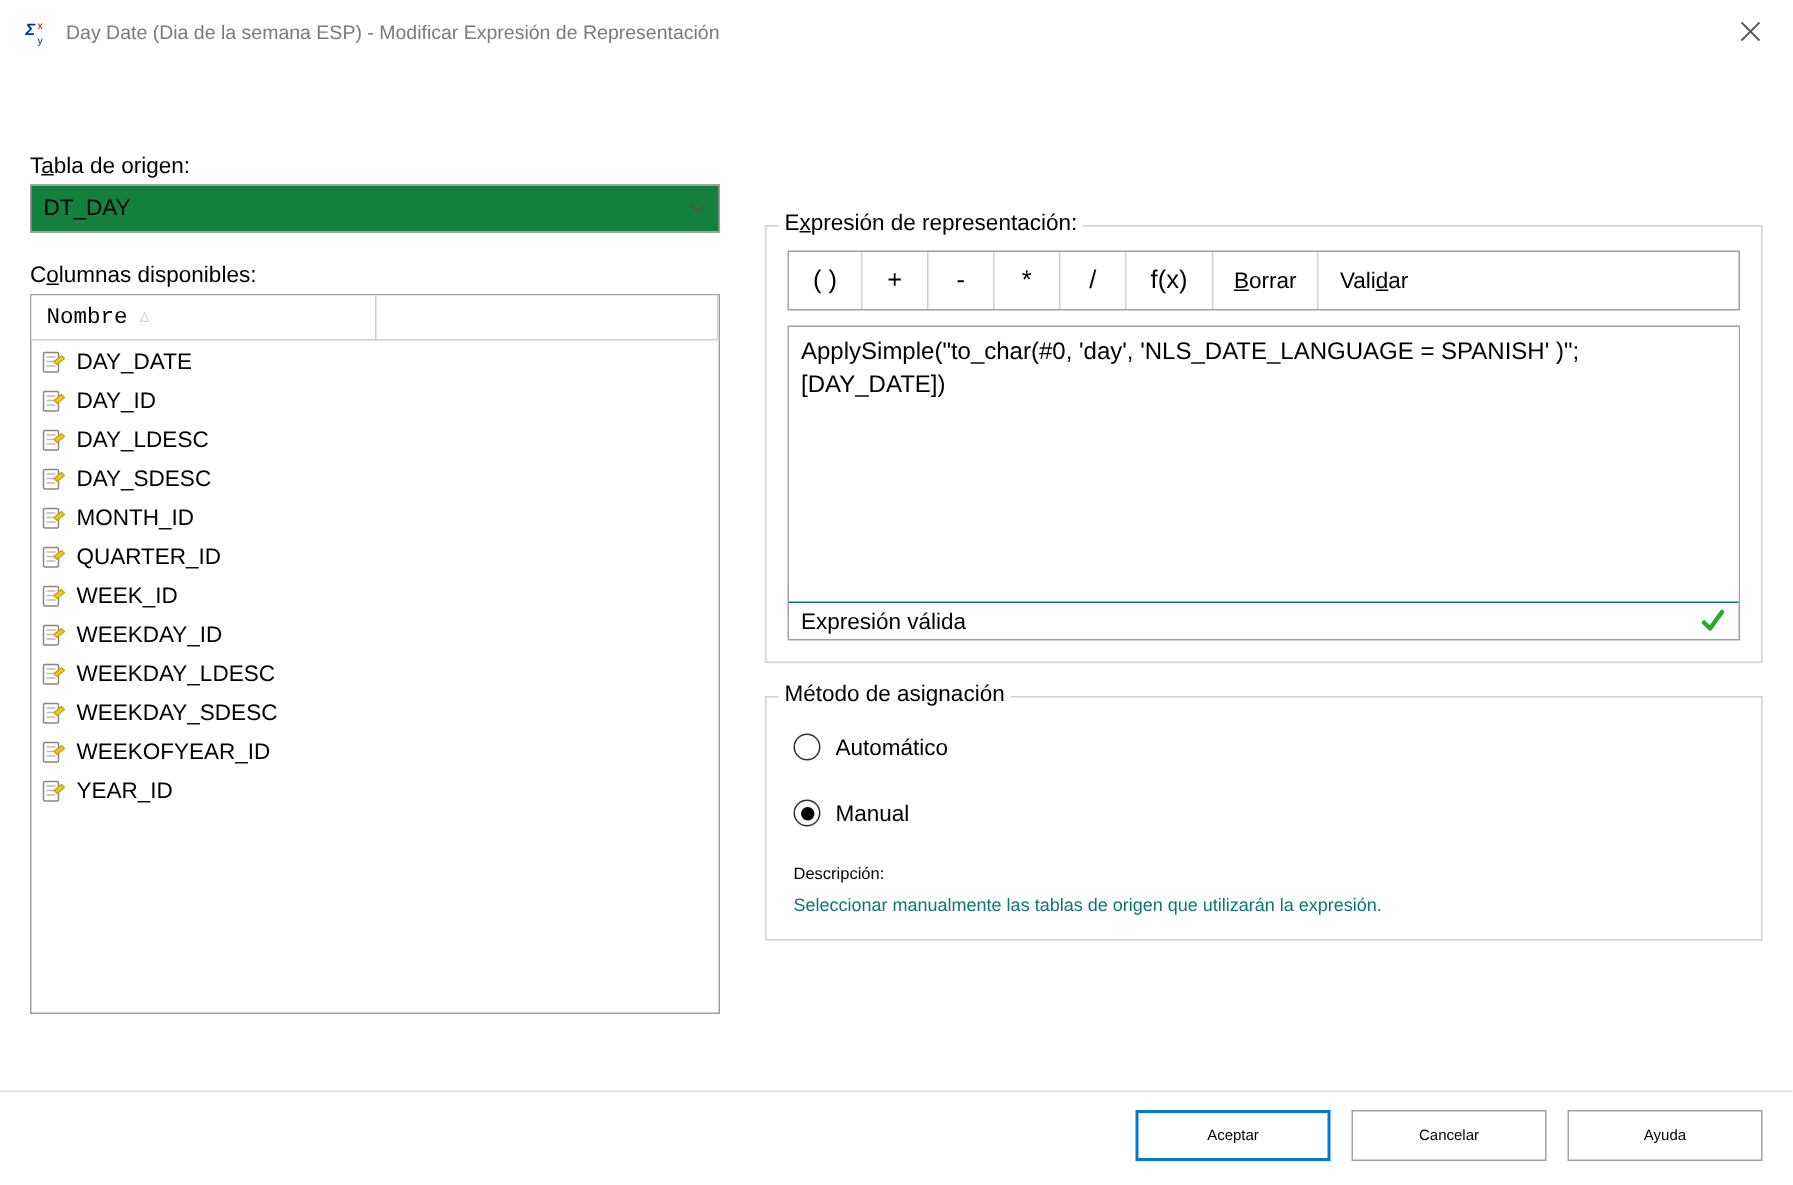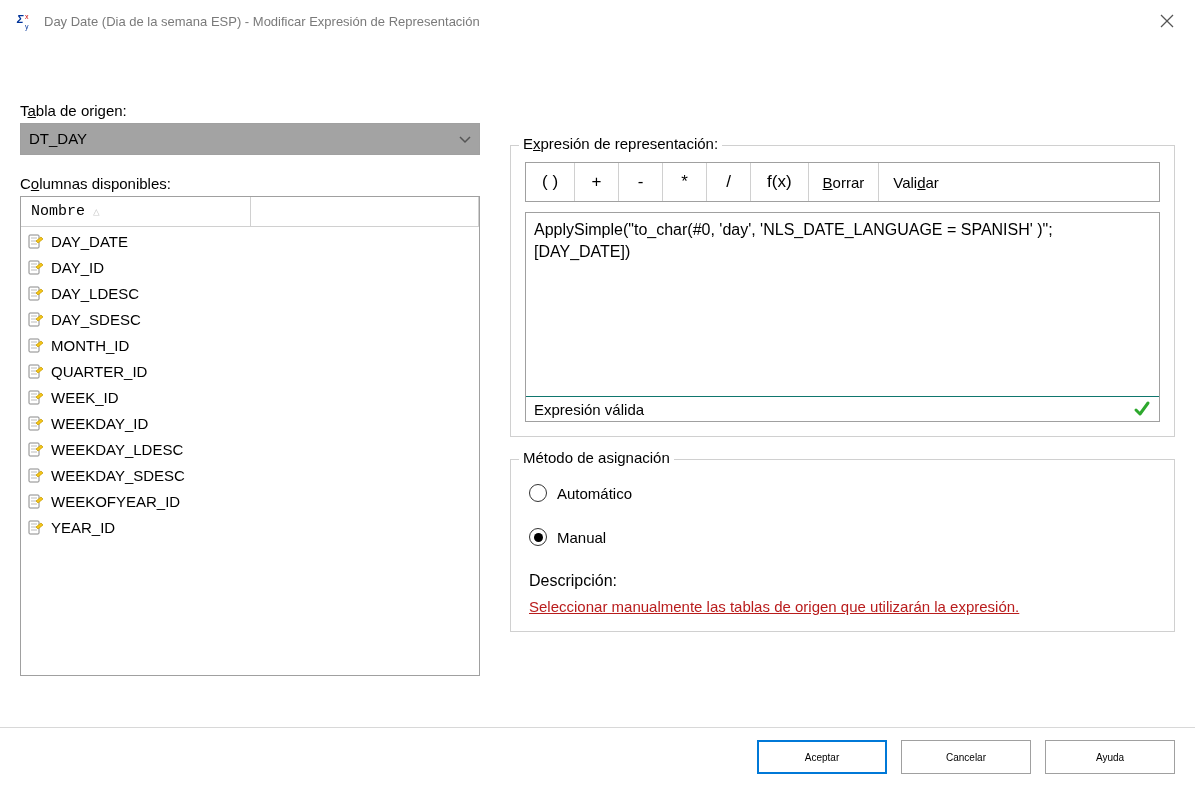--- a/index.html
+++ b/index.html
@@ -72,21 +72,21 @@
     }
     .underline {
       text-decoration: underline;
     }
     .combo {
       border: 1px solid #a0a0a0;
       height: 32px;
       display: flex;
       align-items: center;
       padding: 0 8px;
-      background: #a3a3a3;
+      background: #15803d;
       position: relative;
       margin-bottom: 20px;
     }
     .combo .combo-text {
       flex: 1;
       font-size: 15px;
     }
     .combo .chevron {
       color: #555;
     }
@@ -228,27 +228,26 @@
     .radio-circle.selected::after {
       content: "";
       width: 9px;
       height: 9px;
       background: #000;
       border-radius: 50%;
     }
     .desc-label {
       margin-top: 6px;
       margin-bottom: 6px;
-      font-size: 16px;
+      font-size: 11px;
     }
     .desc-text {
-      font-size: 15px;
-      color: #b91c1c;
+      font-size: 12px;
+      color: #0f766e;
       line-height: 1.4;
-      text-decoration: underline;
     }
     .footer {
       border-top: 1px solid #d8d8d8;
       padding: 12px 20px 16px 20px;
       display: flex;
       justify-content: flex-end;
       gap: 14px;
     }
     .btn {
       min-width: 130px;

